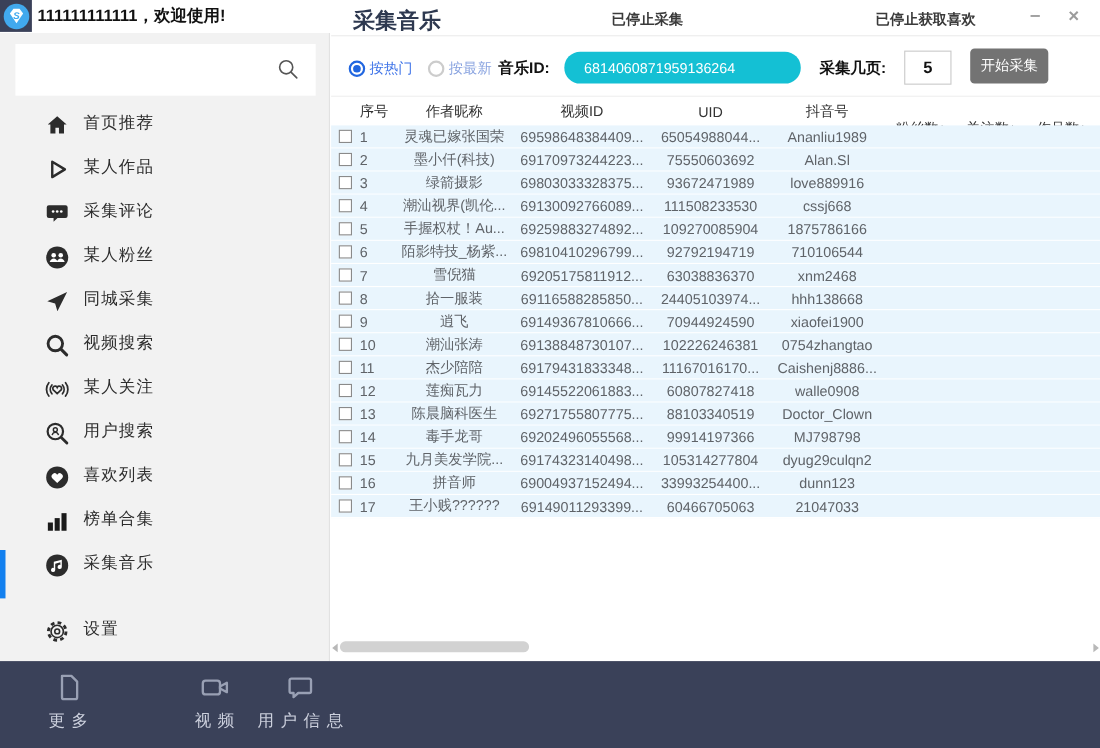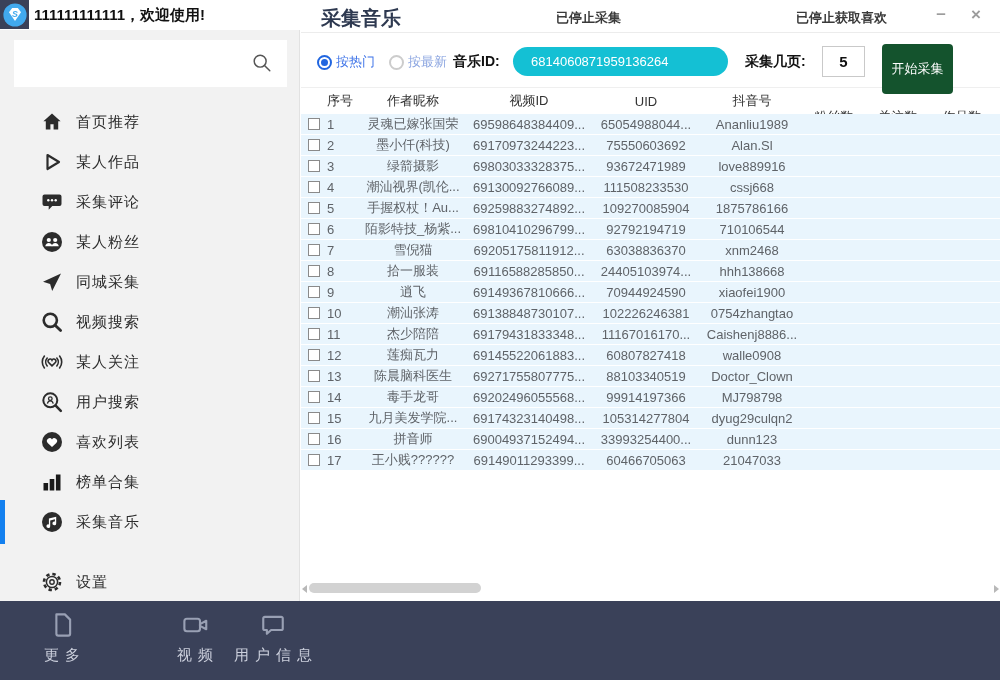--- a/index.html
+++ b/index.html
@@ -10,21 +10,21 @@
   
   .sidebar { position:absolute; left:0; top:0; width:300px; height:601px; background:#f2f2f2; border-right:1px solid #e2e2e2; }
   .sb-head { position:absolute; left:0; top:0; width:300px; height:30px; background:#fff; }
   .logo-box { position:absolute; left:0; top:0; width:29px; height:29px; background:#3a4159; display:flex; align-items:center; justify-content:center; }
   .logo-box svg { width:26px; height:26px; }
   .sb-title { position:absolute; left:34px; top:0; height:30px; line-height:30px; font-size:15px; font-weight:bold; color:#111; white-space:nowrap; }
   .searchbox { position:absolute; left:14px; top:40px; width:273px; height:47px; background:#fff; }
   .searchbox input { position:absolute; left:10px; top:8px; width:220px; height:30px; border:none; outline:none; font-size:14px; background:transparent; }
   .searchbox .mag { position:absolute; right:14px; top:12px; width:22px; height:22px; cursor:pointer; }
   .nav { position:absolute; left:0; top:102px; width:300px; }
-  .item { position:relative; height:40px; display:flex; align-items:center; cursor:pointer; }
+  .item { position:relative; height:40px; display:flex; align-items:flex-start; cursor:pointer; }
   .item .ic { width:24px; height:24px; margin-left:40px; display:flex; align-items:center; justify-content:center; flex:0 0 24px; }
   .item .ic svg { width:24px; height:24px; }
   .item .lbl { margin-left:12px; font-size:15px; color:#2d2d2d; letter-spacing:1px; }
   .item.active::before { content:""; position:absolute; left:0; top:-2px; width:5px; height:44px; background:#1380ef; }
   .item.gap { margin-top:20px; }
 
   
   .main { position:absolute; left:301px; top:0; width:699px; height:601px; background:#fff; }
   .m-head { position:absolute; left:0; top:0; width:699px; height:33px; border-bottom:1px solid #ececec; }
   .m-title { position:absolute; left:20px; top:5px; font-size:20px; font-weight:bold; color:#2e3950; }
@@ -39,21 +39,21 @@
   .rdot { width:15px; height:15px; border-radius:50%; background:#fff; }
   .rdot.sel { border:2px solid #2166e0; position:relative; }
   .rdot.sel::after { content:""; position:absolute; left:2px; top:2px; width:7px; height:7px; border-radius:50%; background:#2166e0; }
   .rdot.unsel { border:2px solid #ccc; }
   .radio-opt .rl1 { font-size:13px; color:#3f74e8; }
   .radio-opt .rl2 { font-size:13px; color:#8aa4e0; }
   .ml-label { position:absolute; left:152px; top:19px; font-size:14px; font-weight:600; color:#111; }
   .music-input { position:absolute; left:212px; top:13px; width:215px; height:29px; border:none; outline:none; border-radius:15px; background:#14c0d4; color:#fff; font-size:13px; padding-left:18px; }
   .pages-label { position:absolute; left:444px; top:19px; font-size:14px; font-weight:600; color:#111; }
   .pages-input { position:absolute; left:521px; top:12px; width:43px; height:31px; border:1px solid #c9c9c9; outline:none; text-align:center; font-size:15px; font-weight:bold; color:#111; }
-  .start-btn { position:absolute; left:581px; top:10px; width:71px; height:50px; background:#14532d; border:none; border-radius:4px; color:#fff; font-size:13px; cursor:pointer; font-family:inherit; }
+  .start-btn { position:absolute; left:581px; top:10px; width:71px; height:32px; background:#737373; border:none; border-radius:4px; color:#fff; font-size:13px; cursor:pointer; font-family:inherit; }
 
   .thead { position:absolute; left:0; top:89px; width:747px; height:24px; display:flex; align-items:center; }
   .trows { position:absolute; left:0; top:114px; width:699px; }
   .trow { display:flex; align-items:center; height:21px; background:#e9f5fd; border-bottom:1px solid #fff; }
   .c { font-size:13px; color:#5f6368; white-space:nowrap; overflow:hidden; }
   .h { font-size:13px; color:#333; }
   .c-cb { width:26px; display:flex; }
   .checkbox { width:12px; height:12px; background:#fff; border:1px solid #8a8a8a; margin-left:7px; cursor:pointer; }
   .c-seq { width:34px; text-align:left; }
   .c-author { width:104px; text-align:center; }

